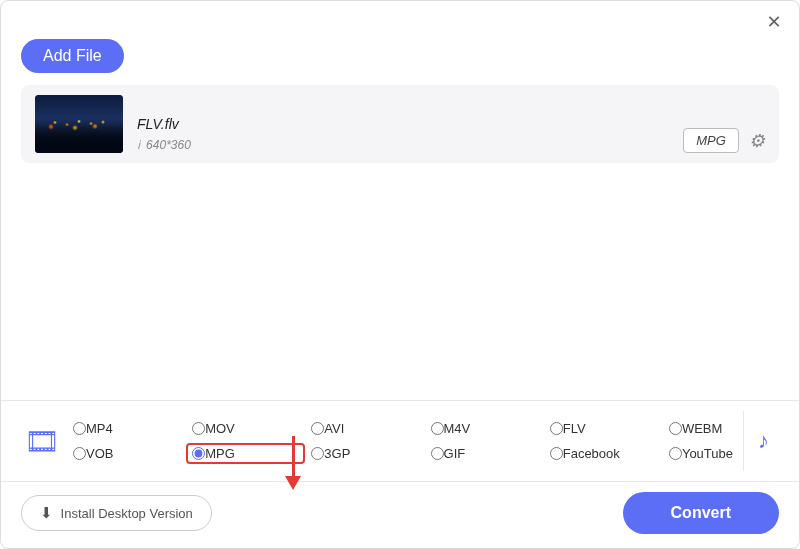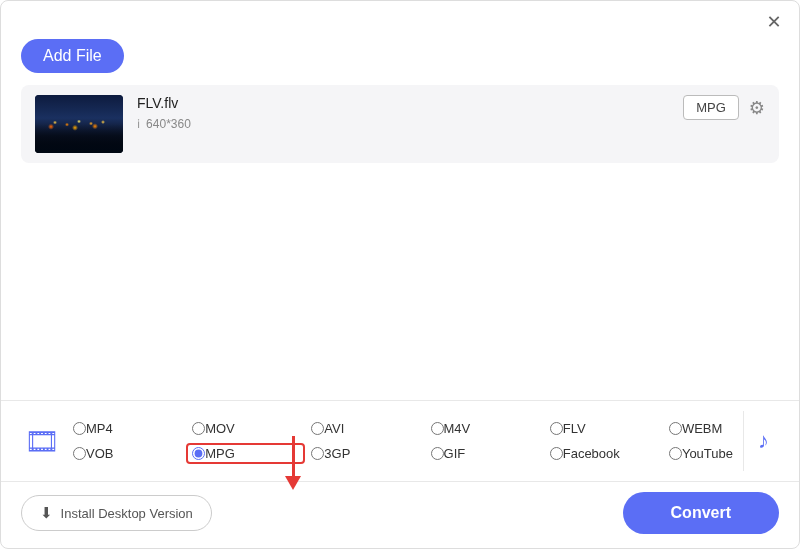--- a/index.html
+++ b/index.html
@@ -66,23 +66,24 @@
     .file-list {
       flex: 1;
       padding: 0 20px;
       overflow-y: auto;
     }
 
     .file-item {
       background: #f5f5f7;
       border-radius: 8px;
       display: flex;
-      align-items: flex-start;
+      align-items: flex-end;
       padding: 10px 14px;
       gap: 14px;
+      font-style: italic;
     }
 
     .file-thumb {
       width: 88px;
       height: 58px;
       border-radius: 4px;
       overflow: hidden;
       flex-shrink: 0;
       background: #1a2a4a;
       position: relative;

